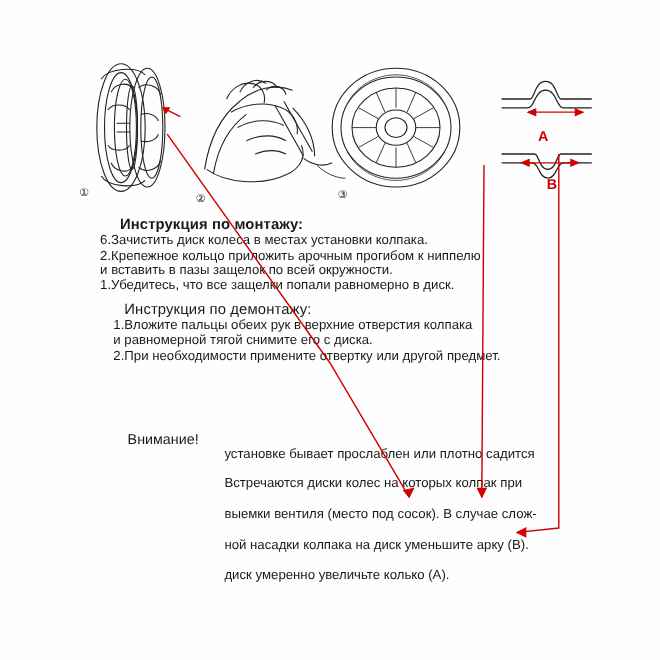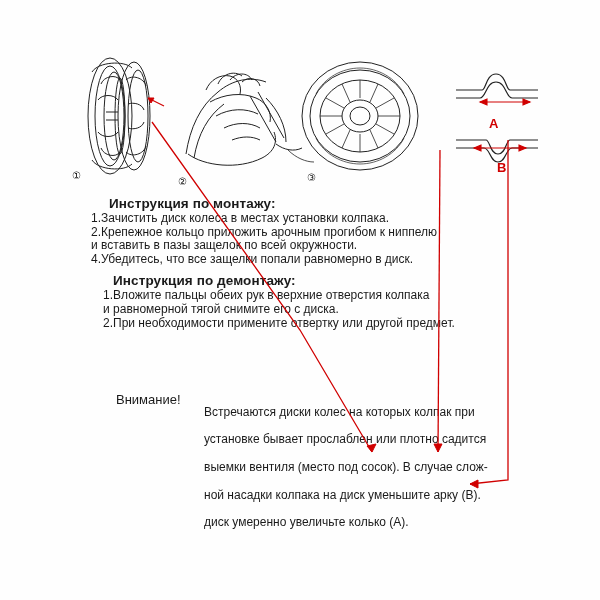--- a/index.html
+++ b/index.html
@@ -50,21 +50,21 @@
     width: 450px;
   }
   .head {
     font-size: 13.5px;
     font-weight: bold;
     margin: 0 0 1px 18px;
     letter-spacing: 0.1px;
   }
   .head2 {
     font-size: 13.5px;
-    font-weight: bold;
+    font-weight: normal;
     margin: 7px 0 1px 22px;
     letter-spacing: 0.1px;
   }
   .para {
     font-size: 12px;
     line-height: 13.6px;
     margin: 0;
     white-space: pre-line;
   }
   .para.indent {
@@ -209,37 +209,37 @@
 
     <span class="fig-num" style="left:12px; top:122px;">①</span>
     <span class="fig-num" style="left:118px; top:128px;">②</span>
     <span class="fig-num" style="left:247px; top:124px;">③</span>
   </div>
 
   <div class="text-block">
 
     <p class="head">Инструкция по монтажу:</p>
 
-    <p class="para">1.Зачистить диск колеса в местах установки колпака.</p>
+    <p class="para">6.Зачистить диск колеса в местах установки колпака.</p>
     <p class="para">2.Крепежное кольцо приложить арочным прогибом к ниппелю
 и вставить в пазы защелок по всей окружности.</p>
-    <p class="para">4.Убедитесь, что все защелки попали равномерно в диск.</p>
+    <p class="para">1.Убедитесь, что все защелки попали равномерно в диск.</p>
 
     <p class="head2">Инструкция по демонтажу:</p>
 
     <p class="para indent">1.Вложите пальцы обеих рук в верхние отверстия колпака
 и равномерной тягой снимите его с диска.</p>
     <p class="para indent">2.При необходимости примените отвертку или другой предмет.</p>
   </div>
 
   <div class="attention">
     <span class="att-label">Внимание!</span>
     <div class="att-body">
+      <div>установке бывает прослаблен или плотно садится</div>
       <div>Встречаются диски колес на которых колпак при</div>
-      <div>установке бывает прослаблен или плотно садится</div>
       <div>выемки вентиля (место под сосок). В случае слож-</div>
       <div>ной насадки колпака на диск уменьшите арку (B).</div>
       <div>диск умеренно увеличьте колько (A).</div>
       
     </div>
   </div>
 
   <svg class="overlay" viewBox="0 0 600 600">
     <g stroke="#d00000" stroke-width="1.3" fill="none">
 

